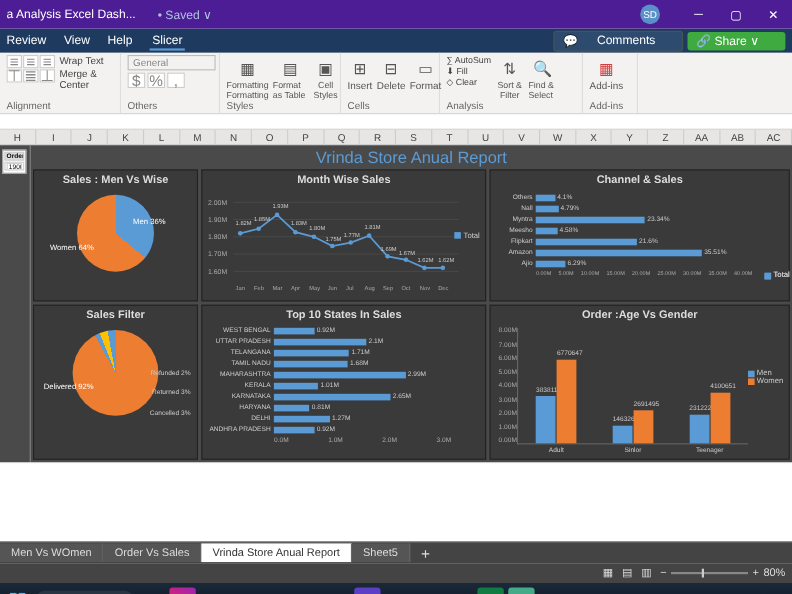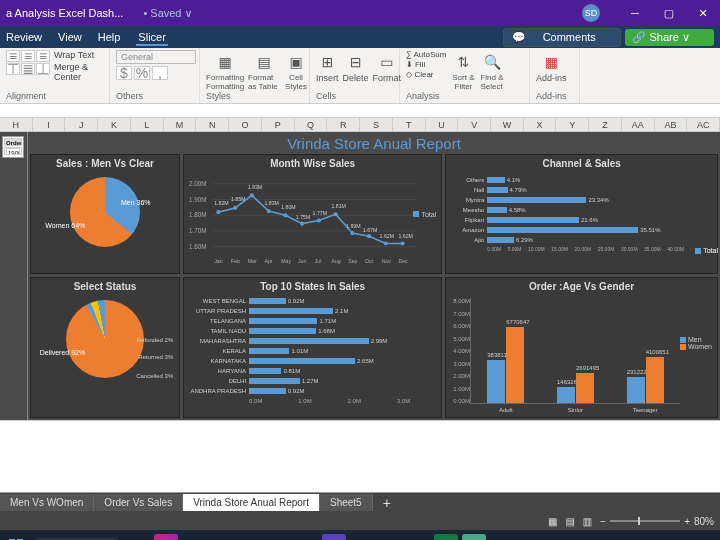--- a/index.html
+++ b/index.html
@@ -219,21 +219,21 @@
       <div style="background:#ddd;font-weight:bold">Order ID</div>
       <div id="slicer-items">
           <div>1900</div>
         </div>
     </div>
   </div>
   <div class="dashboard">
     <div class="dtitle">Vrinda Store Anual Report</div>
     <div class="drow" style="height:48%">
       <div class="panel" style="width:22%">
-        <div class="ptitle">Sales : Men Vs Clear</div>
+        <div class="ptitle">Sales : Men Vs Wise</div>
         <div class="chartarea">
           <div class="pie" style="background:conic-gradient(#5b9bd5 0 36%,#ed7d31 36% 100%)"></div>
           <div style="position:absolute;top:28%;right:18%;color:#fff;font-size:7px;text-align:center">Men 36%</div>
           <div style="position:absolute;top:52%;left:8%;color:#fff;font-size:7px;text-align:center">Women 64%</div>
         </div>
       </div>
       <div class="panel" style="width:38%">
         <div class="ptitle">Month Wise Sales</div>
         <div class="chartarea">
           <svg class="line-svg" viewBox="0 0 240 90">
@@ -361,21 +361,21 @@
         <div class="legend">
             <div>
               <div class="lbox" style="background:#5b9bd5"></div>
               <span>Total</span>
             </div>
           </div>
       </div>
     </div>
     <div class="drow" style="height:52%;margin-top:3px">
       <div class="panel" style="width:22%">
-        <div class="ptitle">Select Status</div>
+        <div class="ptitle">Sales Filter</div>
         <div class="chartarea">
           <div class="pie" style="width:78px;height:78px;background:conic-gradient(#ed7d31 0 92%,#5b9bd5 92% 94%,#ffc000 94% 97%,#5b9bd5 97% 100%)"></div>
           <div style="position:absolute;top:46%;left:4%;color:#fff;font-size:7px">Delivered 92%</div>
           <div style="position:absolute;top:36%;right:2%;color:#ccc;font-size:6px">Refunded 2%</div>
           <div style="position:absolute;top:50%;right:2%;color:#ccc;font-size:6px">Returned 3%</div>
           <div style="position:absolute;top:66%;right:2%;color:#ccc;font-size:6px">Cancelled 3%</div>
         </div>
       </div>
       <div class="panel" style="width:38%">
         <div class="ptitle">Top 10 States In Sales</div>

